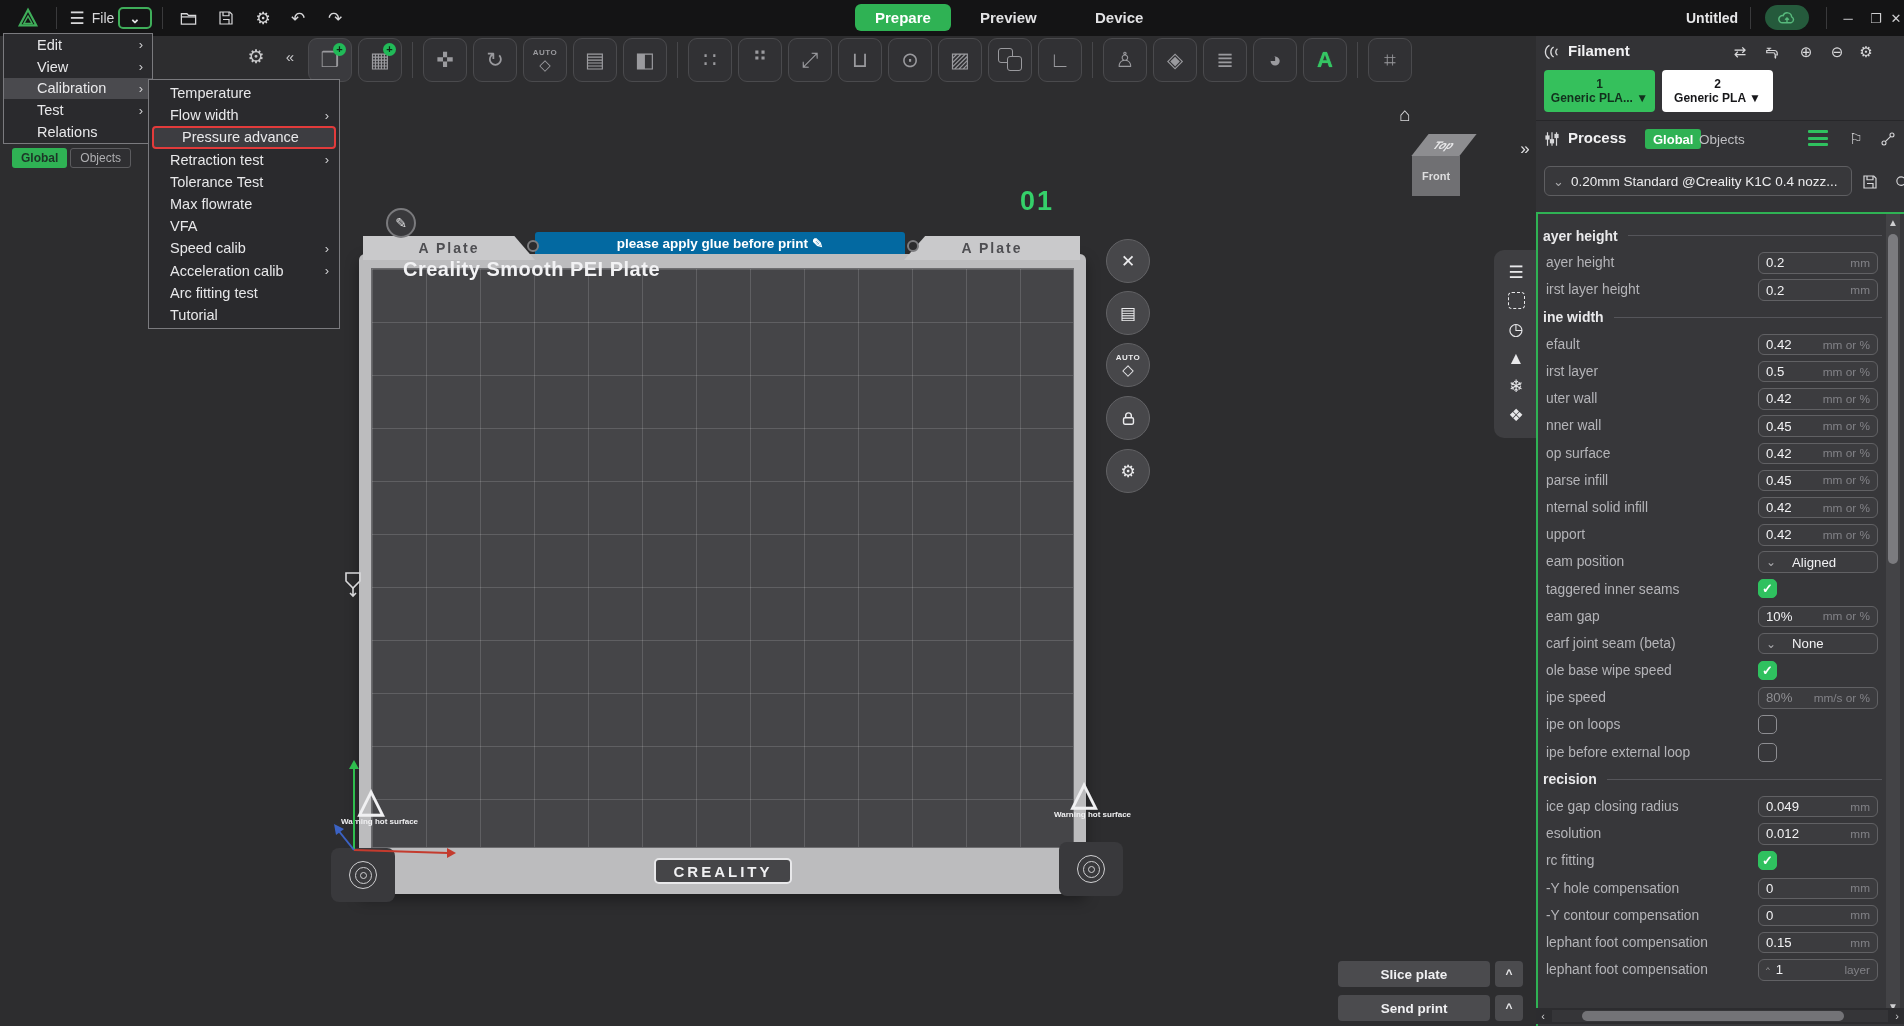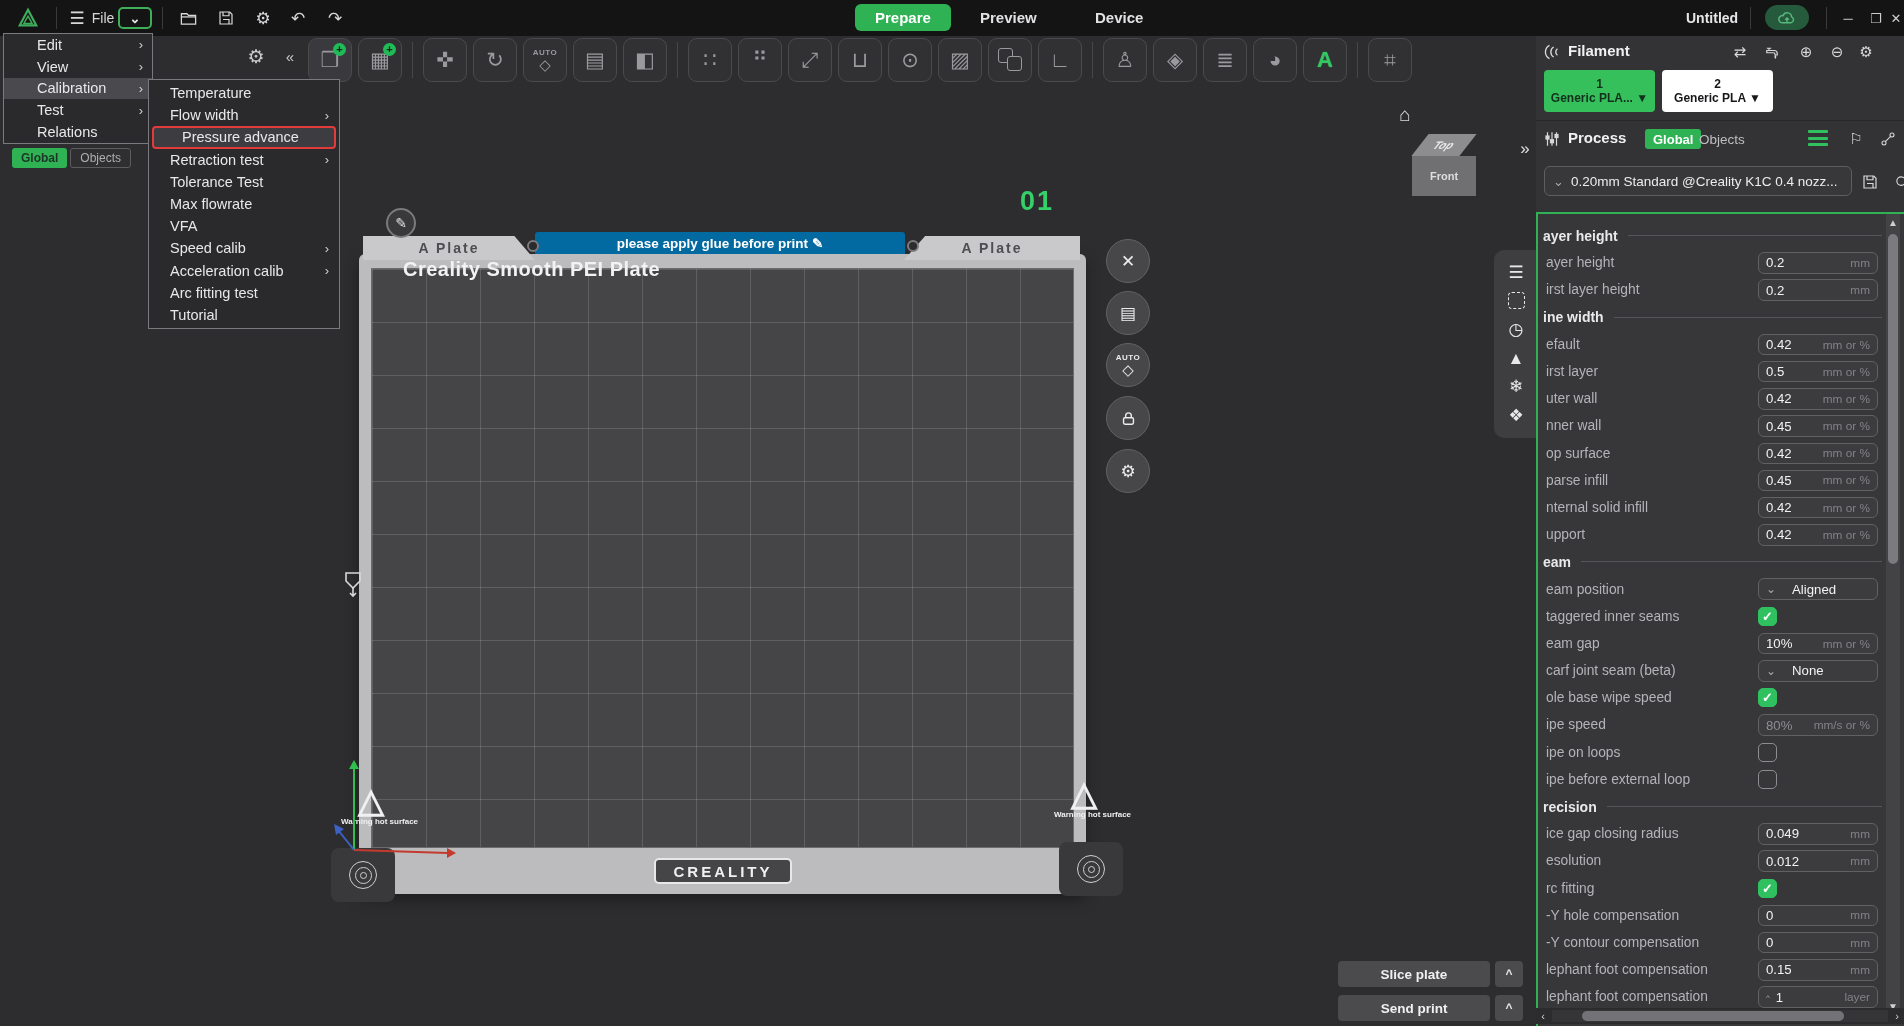--- a/index.html
+++ b/index.html
@@ -33,21 +33,21 @@
 .tb-btn .txt-a{color:#35c563;font-weight:bold;font-size:22px;text-shadow:0 0 1px #35c563}
 
 #left-tabs{position:absolute;left:12px;top:148px;display:flex;z-index:30}
 .ltab{height:20px;padding:0 9px;font-size:12px;display:flex;align-items:center;border-radius:3px;cursor:pointer}
 .ltab.g{background:#2fb254;color:#1d3527;font-weight:bold}
 .ltab.o{border:1px solid #5c5c5f;color:#aeaeb1;margin-left:3px;background:#2f2f32}
 #home-ico{left:1392px;top:102px;width:26px;height:26px;font-size:19px}
 #collapse-chev{left:1514px;top:136px;width:22px;height:26px;font-size:17px;color:#e0e0e2}
 #viewcube{position:absolute;left:1406px;top:134px;width:78px;height:74px}
 #vc-top{position:absolute;left:14px;top:0;width:48px;height:22px;background:#8d8d90;transform:skewX(-38deg);display:flex;align-items:center;justify-content:center;color:#e9e9eb;font-size:11px;font-weight:bold}
-#vc-front{position:absolute;left:6px;top:22px;width:64px;height:40px;background:#707073;display:flex;align-items:center;justify-content:center;color:#dededf;font-size:11px;font-weight:bold}
+#vc-front{position:absolute;left:6px;top:22px;width:48px;height:40px;background:#707073;display:flex;align-items:center;justify-content:center;color:#dededf;font-size:11px;font-weight:bold}
 #plate-num{position:absolute;left:1020px;top:186px;color:#35d06a;font-size:27px;font-weight:bold;letter-spacing:2px}
 
 #plate{position:absolute;left:359px;top:228px;width:727px;height:697px}
 #plate-frame{position:absolute;left:0;top:26px;width:727px;height:640px;background:#bcbcbe;border-radius:6px;box-shadow:0 6px 14px rgba(0,0,0,.35)}
 #plate-surface{position:absolute;left:12px;top:40px;width:703px;height:580px;background:#454548;background-image:linear-gradient(rgba(255,255,255,.14) 1px,transparent 1px),linear-gradient(90deg,rgba(255,255,255,.14) 1px,transparent 1px);background-size:54px 53px;border:1px solid #6c6c6f}
 #plate-name{position:absolute;left:44px;top:30px;color:#f2f2f4;font-size:20px;font-weight:bold;letter-spacing:.5px}
 .plate-tab{position:absolute;top:8px;height:24px;background:#c9c9cb;color:#4e4e52;font-size:14px;font-weight:bold;letter-spacing:2px;display:flex;align-items:center;justify-content:center;cursor:pointer}
 #ptab-l{left:4px;width:172px;clip-path:polygon(0 0,88% 0,100% 100%,0 100%)}
 #ptab-r{left:545px;width:176px;clip-path:polygon(12% 0,100% 0,100% 100%,0 100%)}
 #glue-bar{position:absolute;left:176px;top:4px;width:370px;height:22px;background:#0369a1;color:#fff;display:flex;align-items:center;justify-content:center;font-size:13.5px;font-weight:bold;border-radius:3px 3px 0 0}
@@ -461,24 +461,20 @@
             <i class="punit">mm or %</i>
           </span>
         </div>
         <div class="prow">
           <span class="plabel">upport</span>
           <span class="pbox">
             <b class="pval">0.42</b>
             <i class="punit">mm or %</i>
           </span>
         </div>
-        <div class="psec">
-          <b>eam</b>
-          <i class="rule"></i>
-        </div>
         <div class="prow">
           <span class="plabel">eam position</span>
           <span class="pbox psel">
             <i class="chev">⌄</i>
             <b class="pval">Aligned</b>
           </span>
         </div>
         <div class="prow">
           <span class="plabel">taggered inner seams</span>
           <span class="pchk on">✓</span>

